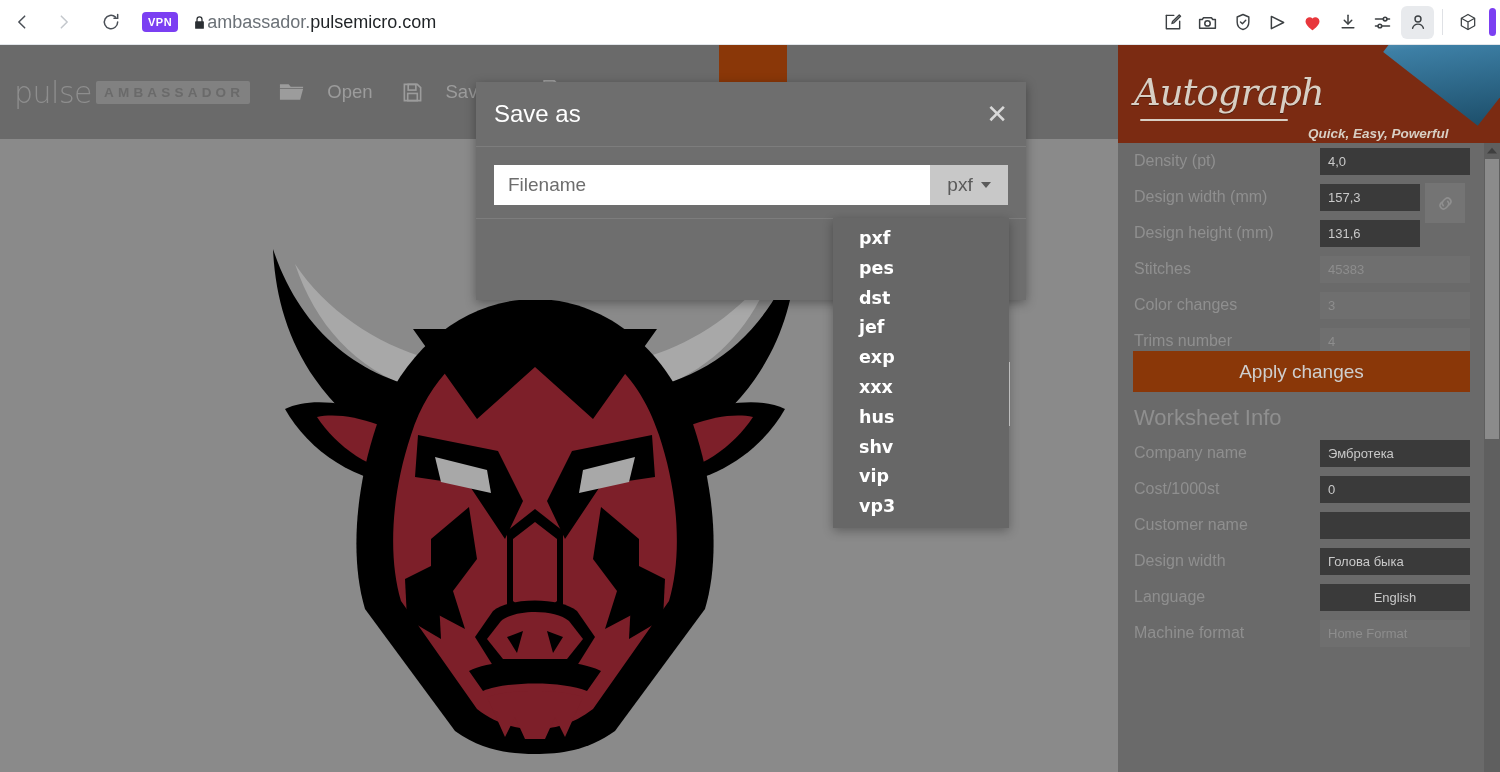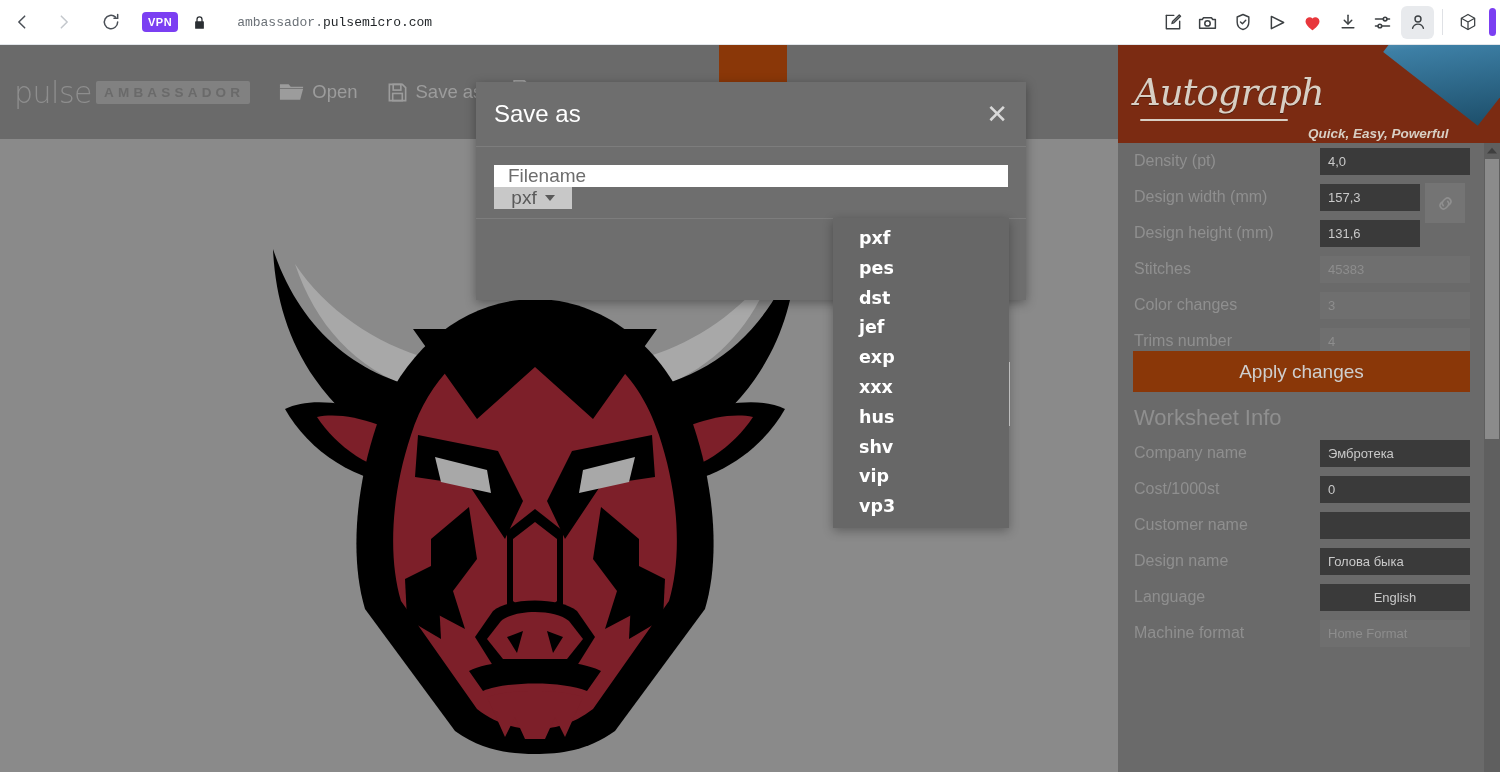--- a/index.html
+++ b/index.html
@@ -27,22 +27,22 @@
 
   #vpn-badge {
     margin-left: 14px;
     background: #7b3ff2; color: #fff;
     font-size: 11px; font-weight: bold; letter-spacing: .5px;
     padding: 4px 6px; border-radius: 4px;
     font-family: "Liberation Sans", sans-serif;
   }
   #lock-icon { margin-left: 14px; display:flex; align-items:center; color:#2b2f33; }
   #url-text {
-    margin-left: 30px; font-size: 13px; color: #6b7177;
-    font-family: Liberation Mono, monospace; white-space: nowrap;
+    margin-left: 0; font-size: 18px; color: #6b7177;
+    font-family: Liberation Sans, sans-serif; white-space: nowrap;
   }
   #url-text b { color: #1f2326; font-weight: normal; }
 
   #chrome-actions {
     margin-left: auto; display: flex; align-items: center; padding-right: 4px;
   }
   .chrome-icon {
     width: 33px; height: 33px; margin: 0 1px;
     display: flex; align-items: center; justify-content: center;
     color: #3c4043; border-radius: 6px;
@@ -70,21 +70,21 @@
   #logo-pulse {
     font-size: 30px; color: #8e8e8e; letter-spacing: -0.5px;
     font-family: "DejaVu Sans", sans-serif; font-weight: 300;
   }
   #logo-ambassador {
     margin-left: 4px; background: #818181; color: #6a6a6a;
     font-size: 13.5px; letter-spacing: 4.2px; font-weight: bold;
     padding: 4px 6px 4px 8px; border-radius: 2px;
   }
   .tool-btn {
-    display: flex; align-items: center; gap: 7px;
+    display: flex; align-items: center; gap: 22px;
     margin-left: 28px; color: #9c9c9c; font-size: 18.5px;
   }
   .tool-btn svg { display: block; }
 
   
   #orange-chip {
     position: absolute; left: 719px; top: 0px; width: 68px; height: 38px;
     background: #8a3708;
   }
 
@@ -193,21 +193,21 @@
   #modal-header {
     height: 65px; border-bottom: 1px solid #7d7d7d;
     display: flex; align-items: center; padding: 0 18px;
   }
   #modal-title { font-size: 24px; color: #ffffff; }
   #modal-close {
     margin-left: auto; font-size: 26px; color: #d9d9d9; line-height: 1;
     font-family: "DejaVu Sans", sans-serif;
   }
   #modal-body { padding: 18px; height: 72px; border-bottom: 1px solid #7d7d7d; }
-  #input-group { display: flex; height: 40px; width: 514px; flex-direction: column; }
+  #input-group { display: flex; height: 40px; width: 514px; }
   #filename-input {
     flex: 1; border: 0; outline: 0; background: #fff;
     font-size: 19px; color: #6d6d6d; padding: 0 14px;
     font-family: "Liberation Sans", sans-serif;
   }
   #filename-input::placeholder { color: #6d6d6d; opacity: 1; }
   #format-toggle {
     width: 78px; background: #c8c8c8; color: #5a5a5a;
     display: flex; align-items: center; justify-content: center; gap: 8px;
     font-size: 19px;
@@ -487,21 +487,21 @@
         </div>
         <div class="field-row">
           <div class="field-label">Cost/1000st</div>
           <div class="field-value">0</div>
         </div>
         <div class="field-row">
           <div class="field-label">Customer name</div>
           <div class="field-value"></div>
         </div>
         <div class="field-row">
-          <div class="field-label">Design name</div>
+          <div class="field-label">Design width</div>
           <div class="field-value">Голова быка</div>
         </div>
         <div class="field-row">
           <div class="field-label">Language</div>
           <div class="field-value" style="text-align:center;">English</div>
         </div>
         <div class="field-row">
           <div class="field-label">Machine format</div>
           <div class="field-value readonly">Home Format</div>
         </div>

